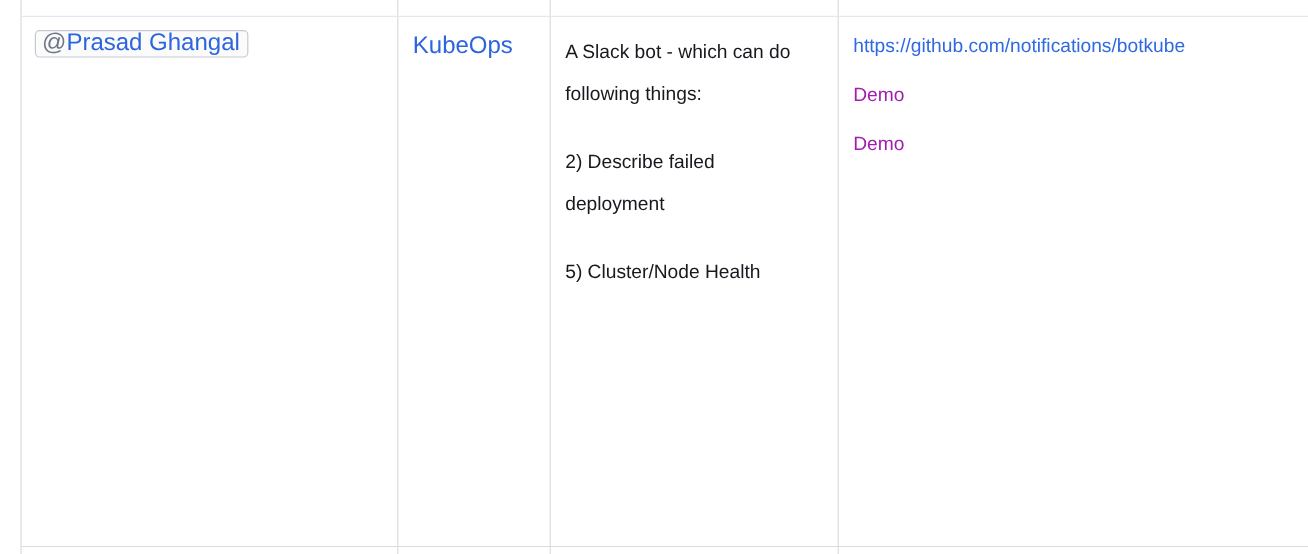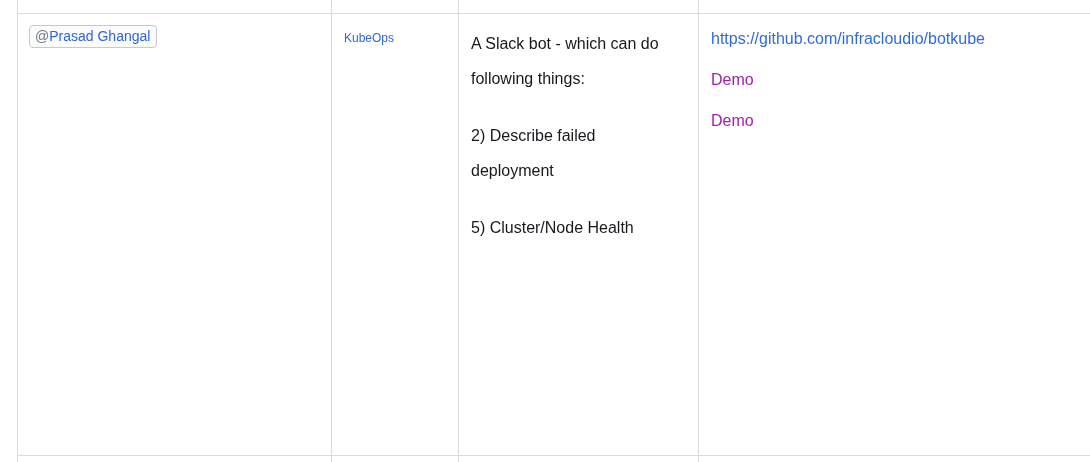--- a/index.html
+++ b/index.html
@@ -23,31 +23,31 @@
   .td { border-left: 1px solid #d8dbe0; background: #ffffff; overflow: hidden; }
 
   
   .cell-author { padding: 11px; }
   .mention-chip {
     display: inline-block;
     border: 1px solid #c4c9d2;
     background: #fbfbfc;
     border-radius: 4px;
     padding: 1px 6px 2px 5px;
-    font-size: 14px;
+    font-size: 20px;
     line-height: 18px;
     text-decoration: none;
     white-space: nowrap;
     cursor: pointer;
   }
   .mention-at   { color: #6e7687; }
   .mention-name { color: #2d65dd; }
 
   
-  .cell-project { padding: 12px 12px; font-size: 12px; line-height: 25px; }
+  .cell-project { padding: 12px 12px; font-size: 20px; line-height: 25px; }
   .project-link { color: #2d65dd; text-decoration: none; cursor: pointer; }
 
   
   .cell-desc { padding: 12px 20px 12px 12px; }
   .cell-desc p {
     font-size: 16px;
     line-height: 35px;
     color: #17191e;
     max-width: 188px;
     margin: 0 0 22px 0;
@@ -83,21 +83,21 @@
       <a class="project-link">KubeOps</a>
     </div>
 
     <div class="td cell-desc">
       <p>A Slack bot - which can do following things:</p>
       <p>2) Describe failed deployment</p>
       <p>5) Cluster/Node Health</p>
     </div>
 
     <div class="td cell-links">
-      <p><a class="external-link">https://github.com/infracloudio/botkube</a></p>
+      <p><a class="external-link">https://github.com/notifications/botkube</a></p>
       <p><a class="dark-link">Demo</a></p>
       <p><a class="dark-link">Demo</a></p>
     </div>
 
   </div>
 
   <div class="tr tr-next">
     <div class="td"></div>
     <div class="td"></div>
     <div class="td"></div>

